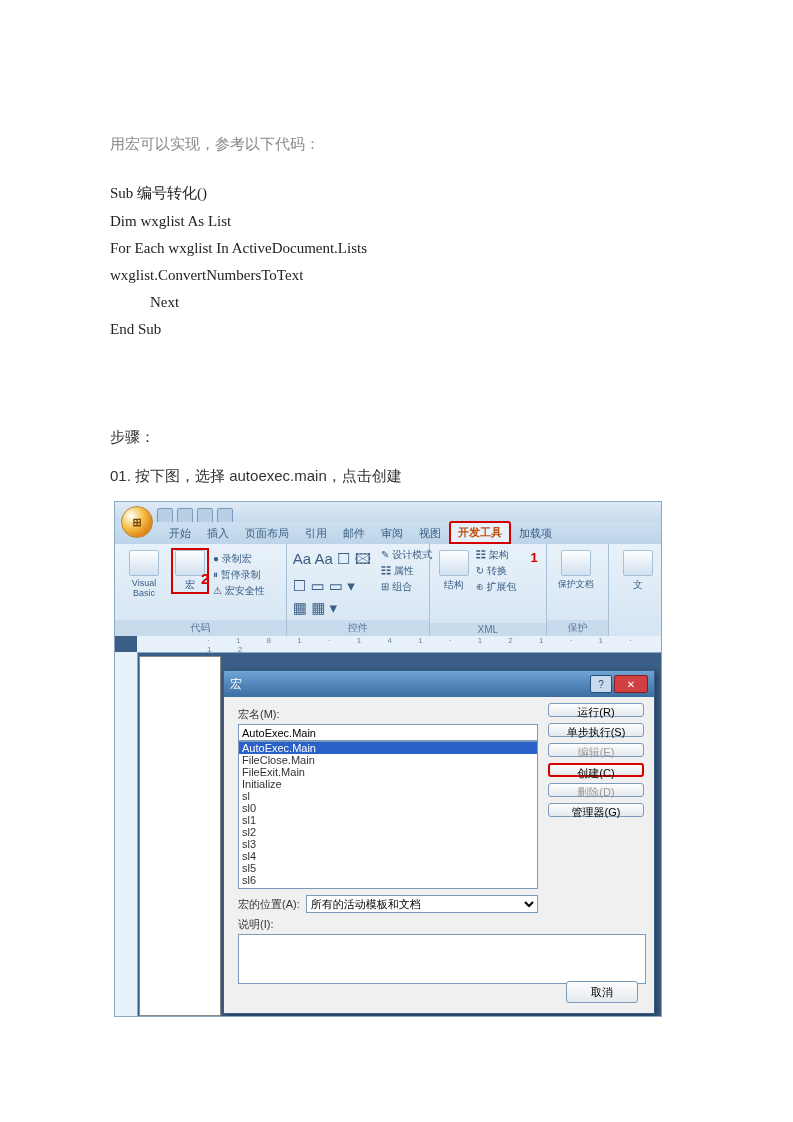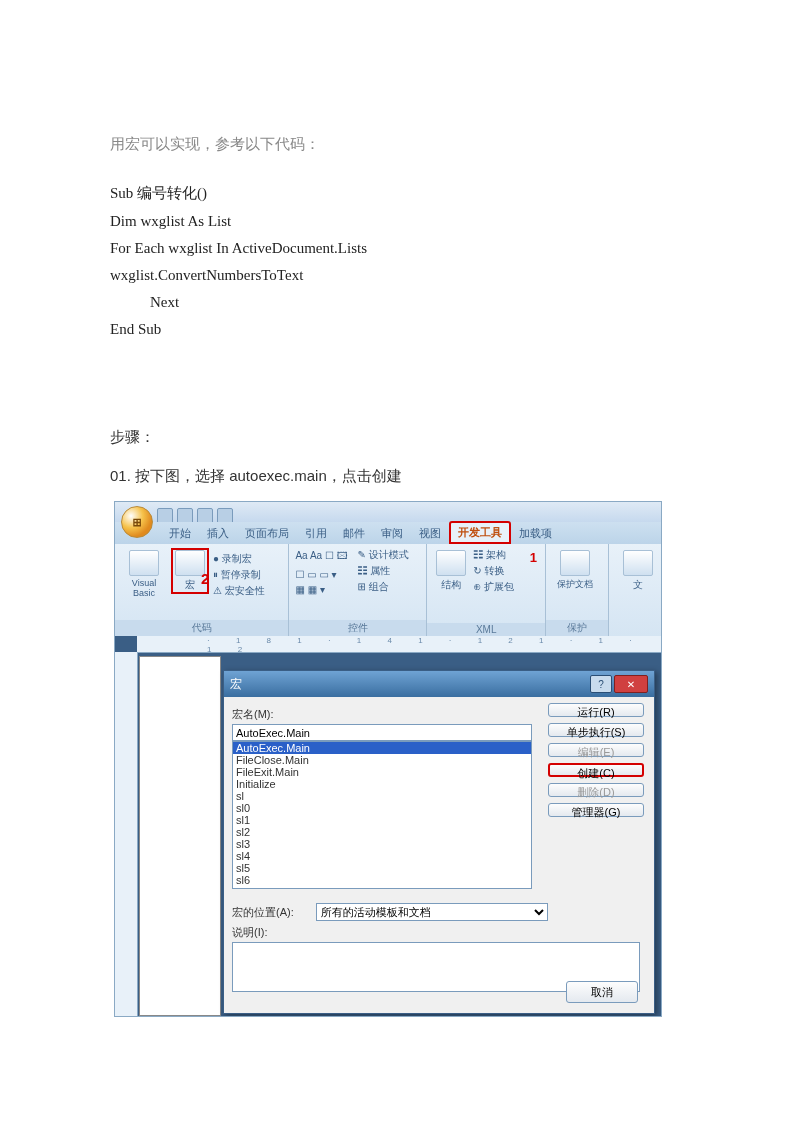--- a/index.html
+++ b/index.html
@@ -36,31 +36,31 @@
   .docarea{position:absolute;left:0;top:134px;right:0;bottom:0;background:#3a5e85}
   .ruler-h{position:absolute;left:22px;right:0;top:0;height:16px;background:#e8f1f9;border-bottom:1px solid #8aa9c4;font-size:8px;color:#6a8aaa;padding-left:70px;letter-spacing:12px;overflow:hidden}
   .ruler-v{position:absolute;left:0;top:16px;width:22px;bottom:0;background:#e8f1f9;border-right:1px solid #8aa9c4}
   .paper{position:absolute;left:24px;top:20px;width:80px;bottom:0;background:#fff;border:1px solid #888}
   
   .dlg{position:absolute;left:108px;top:168px;width:430px;height:342px;background:#f0f0f0;border:1px solid #3a5e85;box-shadow:2px 2px 6px rgba(0,0,0,.4);font-size:11px;font-family:"SimSun","Microsoft YaHei",sans-serif}
   .dlg-title{height:26px;background:linear-gradient(#6fa3d4,#3a6ea0);color:#fff;display:flex;align-items:center;justify-content:space-between;padding:0 6px;font-size:12px}
   .dlg-title .winbtns{display:flex;gap:2px}
   .winbtns span{width:20px;height:16px;background:#c8dbed;border:1px solid #2a4e75;border-radius:2px;display:flex;align-items:center;justify-content:center;font-size:10px;color:#2a4e75}
   .winbtns .close{background:#d04040;color:#fff;border-color:#802020;width:32px}
-  .dlg-body{padding:8px 8px}
+  .dlg-body{padding:8px 14px}
   .lbl{margin:2px 0 2px 0}
   .namebox{width:300px;height:17px;border:1px solid #7a9bbc;background:#fff;padding:1px 3px;font-size:11px;box-sizing:border-box}
   .listbox{width:300px;height:148px;border:1px solid #7a9bbc;background:#fff;overflow:auto;font-size:11px;box-sizing:border-box;margin-top:0}
   .listbox div{padding:0 3px;white-space:nowrap}
   .listbox .sel{background:#2a60c8;color:#fff}
   .btncol{position:absolute;right:10px;top:32px;width:96px;display:flex;flex-direction:column;gap:6px}
   .btncol button{height:14px;background:linear-gradient(#fdfdfd,#e4e9ef);border:1px solid #7a9bbc;border-radius:3px;font-size:11px;font-family:inherit;cursor:pointer}
   .btncol button.hl{border:2px solid #d40000}
   .btncol button.dis{color:#999}
-  .row2{margin-top:14px;display:flex;align-items:center;gap:22px}
+  .row2{margin-top:6px;display:flex;align-items:center;gap:6px}
   .row2 select{width:232px;height:18px;border:1px solid #7a9bbc;background:#fff;font-size:11px;font-family:Liberation Serif, serif}
   .desc{width:406px;height:48px;border:1px solid #7a9bbc;background:#fff;margin-top:2px}
   .cancel{position:absolute;right:16px;bottom:10px;width:72px;height:22px;background:linear-gradient(#fdfdfd,#e4e9ef);border:1px solid #7a9bbc;border-radius:3px;font-size:11px}
   .red2{color:#d40000;font-weight:bold;font-size:15px;position:absolute;left:86px;top:68px;z-index:6}
 </style>
 </head>
 <body>
 
 <div class="page">
   <p class="intro">用宏可以实现，参考以下代码：</p>
@@ -115,21 +115,21 @@
               <span>● <span>录制宏</span></span>
               <span>⏸ <span>暂停录制</span></span>
               <span>⚠ <span>宏安全性</span></span>
             </div>
           </div>
           <div class="group-label">代码</div>
         </div>
 
         <div class="group" style="width:130px">
           <div class="grow">
-            <div class="smalllist" style="font-size:10px;gap:4px">
+            <div class="smalllist" style="font-size:15px;gap:4px">
               <span>Aa Aa ☐ 🖾</span>
               <span>☐ ▭ ▭ ▾</span>
               <span>▦ ▦ ▾</span>
             </div>
             <div class="smalllist" style="margin-left:6px">
               <span>✎ <span>设计模式</span></span>
               <span>☷ <span>属性</span></span>
               <span>⊞ <span>组合</span></span>
             </div>
           </div>

